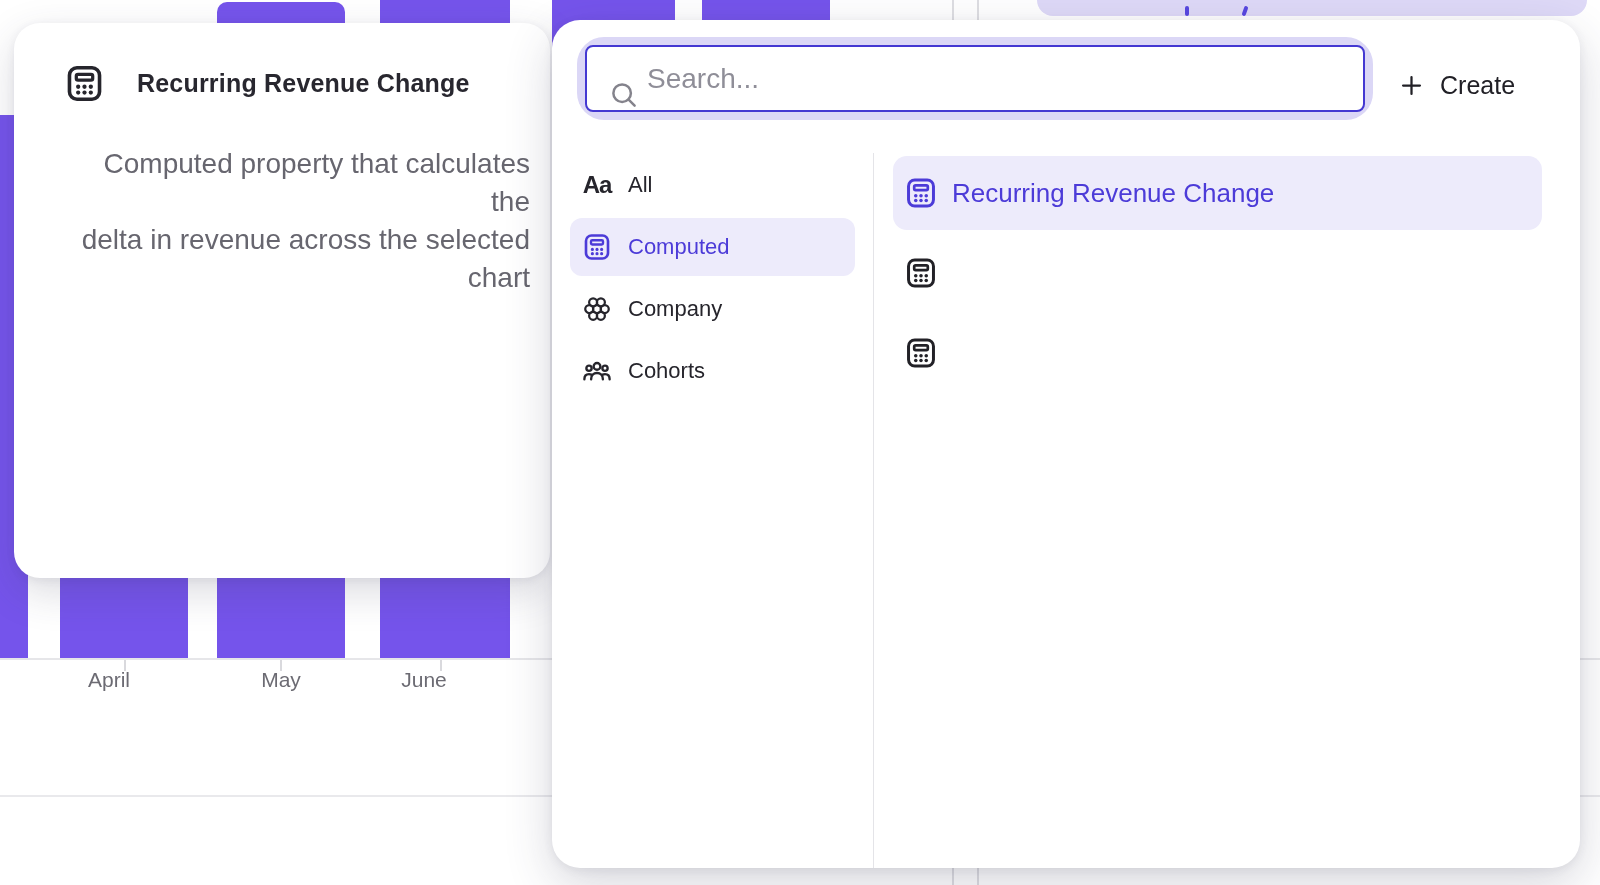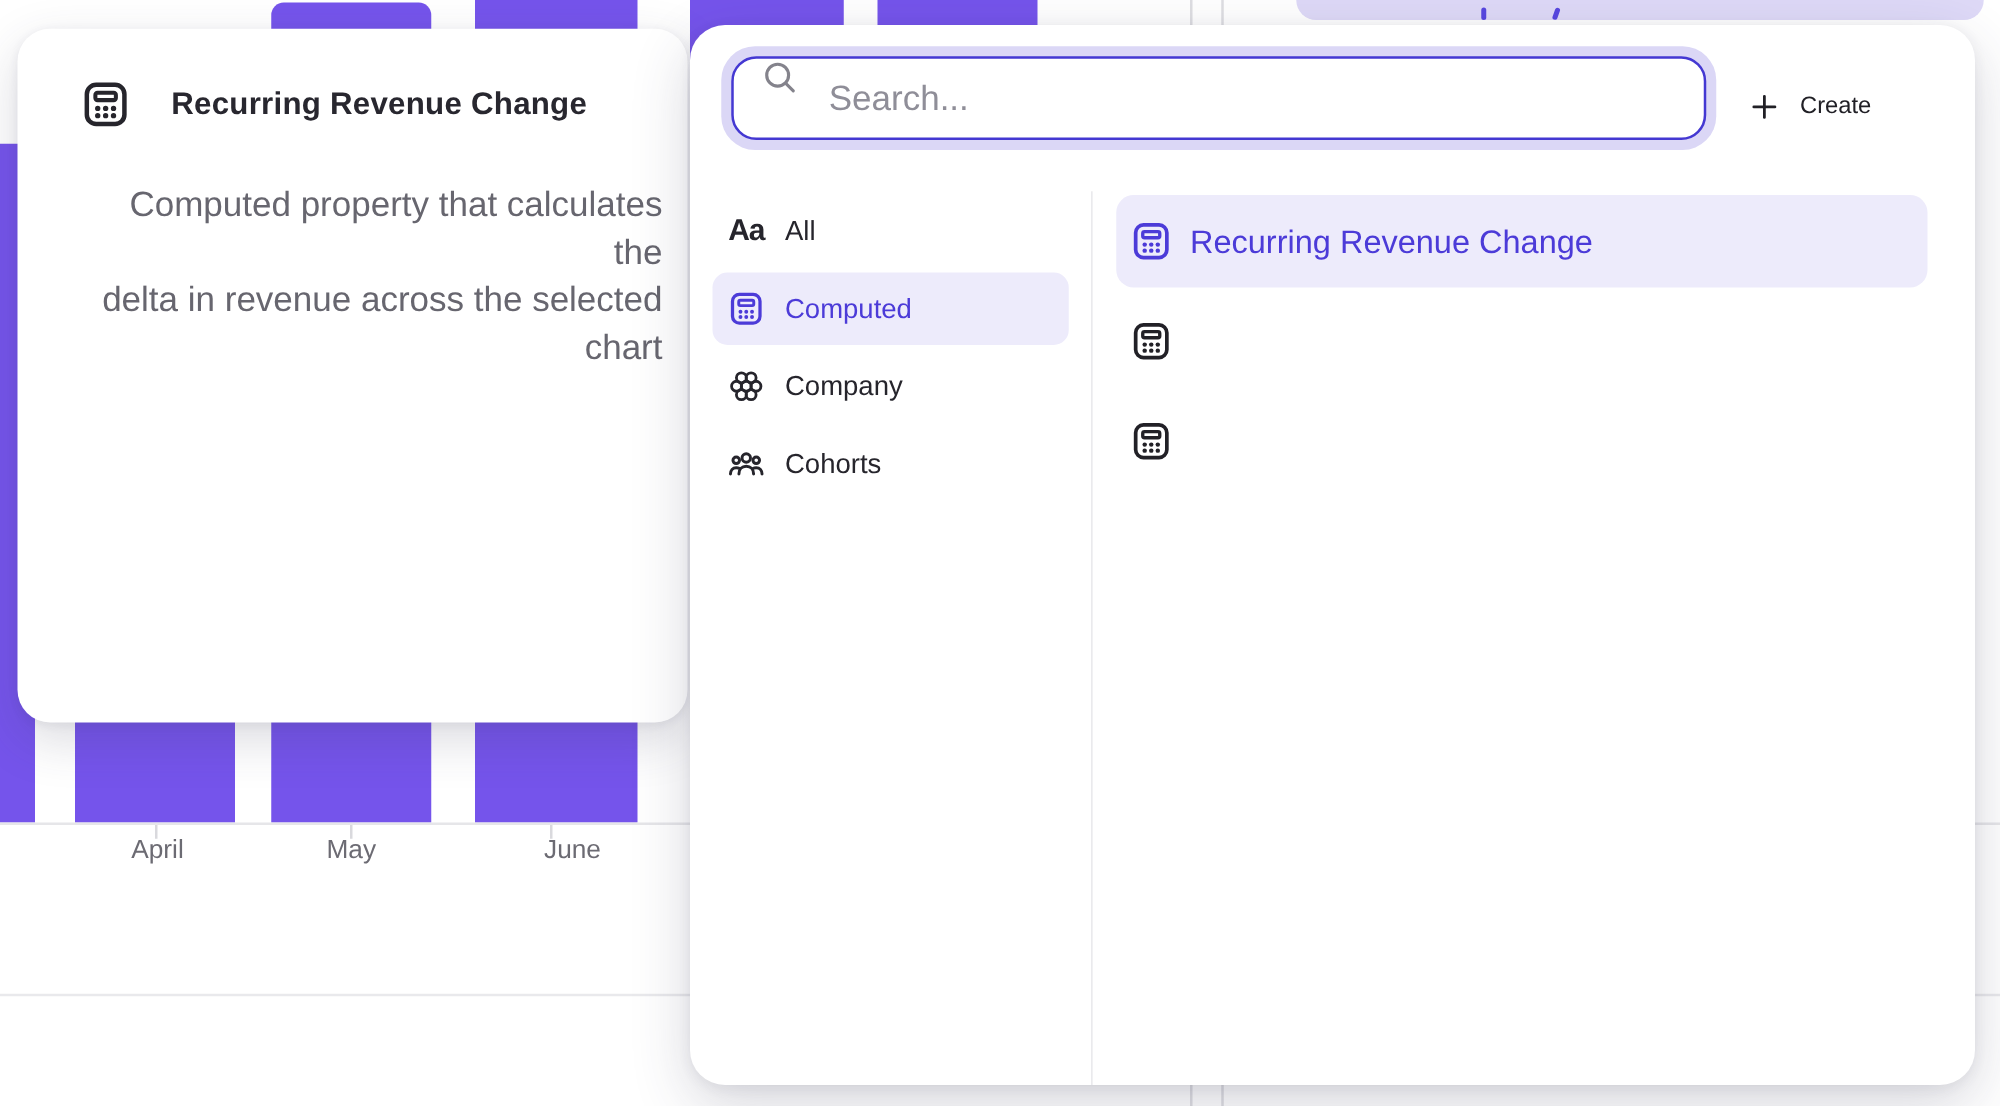--- a/index.html
+++ b/index.html
@@ -32,30 +32,30 @@
   .learn-link { color:#2838e2; text-decoration:underline; text-underline-offset:4px; margin-left:14px; cursor:pointer; }
 
   
   .picker-modal { position:absolute; left:552px; top:20px; width:1028px; height:848px;
                   background:#ffffff; border-radius:28px;
                   box-shadow:0 16px 48px rgba(50,50,80,0.20), 0 2px 10px rgba(50,50,80,0.08); }
 
   .search-glow { position:absolute; left:25px; top:17px; width:796px; height:83px;
                  background:#dbd7f6; border-radius:27px; padding:8px; }
   .search-box { width:100%; height:100%; background:#ffffff; border:2.5px solid #4438D2;
-                border-radius:20px; display:flex; align-items:flex-start; padding-left:22px; gap:24px; }
+                border-radius:8px; display:flex; align-items:flex-end; padding-left:22px; gap:8px; }
   .search-icon { width:30px; height:30px; color:#84838c; flex:0 0 auto; }
   .search-input { border:none; outline:none; flex:1; font-size:28px; color:#28272f;
                   font-family:"Liberation Sans", sans-serif; background:transparent; height:100%; }
   .search-input::placeholder { color:#8f8e98; }
 
   .create-btn { position:absolute; left:846px; top:46px; height:38px; display:flex;
                 align-items:center; gap:15px; cursor:pointer; color:#212026; }
   .plus-icon { width:27px; height:27px; color:#212026; }
-  .create-label { font-size:19px; color:#212026; }
+  .create-label { font-size:25px; color:#212026; }
 
   .categories { position:absolute; left:18px; top:136px; width:285px; display:flex;
                 flex-direction:column; gap:4px; }
   .cat-row { height:58px; display:flex; align-items:center; padding-left:12px; gap:16px;
              border-radius:12px; color:#26252c; cursor:pointer; }
   .cat-row.selected { background:#edebfb; color:#4C3BD8; }
   .cat-icon { width:30px; height:30px; flex:0 0 auto; }
   .aa-glyph { font-size:24px; font-weight:700; color:#26252c; width:30px; text-align:center;
               letter-spacing:-1px; }
   .cat-label { font-size:22px; }
@@ -83,23 +83,23 @@
   <div class="bar" style="left:60px;  top:180px; width:128px; height:478px;"></div>
   <div class="bar" style="left:217px; top:2px;   width:128px; height:656px; border-radius:10px 10px 0 0;"></div>
   <div class="bar" style="left:380px; top:-30px; width:130px; height:688px;"></div>
   <div class="bar" style="left:552px; top:-30px; width:123px; height:688px;"></div>
   <div class="bar" style="left:702px; top:-30px; width:128px; height:688px;"></div>
 
   <div class="axis-line"></div>
   <div class="tick" style="left:124px;"></div>
   <div class="tick" style="left:280px;"></div>
   <div class="tick" style="left:440px;"></div>
-  <div class="month-label" style="left:126px;text-align:right;">April</div>
+  <div class="month-label" style="left:109px;text-align:right;">April</div>
   <div class="month-label" style="left:281px;">May</div>
-  <div class="month-label" style="left:458px;">June</div>
+  <div class="month-label" style="left:424px;">June</div>
 
   <div class="top-pill">
     <div class="pill-stroke" style="left:148px; top:24px;"></div>
     <div class="pill-stroke" style="left:206px; top:24px; transform:rotate(20deg);"></div>
   </div>
 
   <div class="tooltip-card">
     <div class="tooltip-head">
       <span class="calc-icon-lg">
         <svg viewBox="0 0 24 24" width="100%" height="100%">

